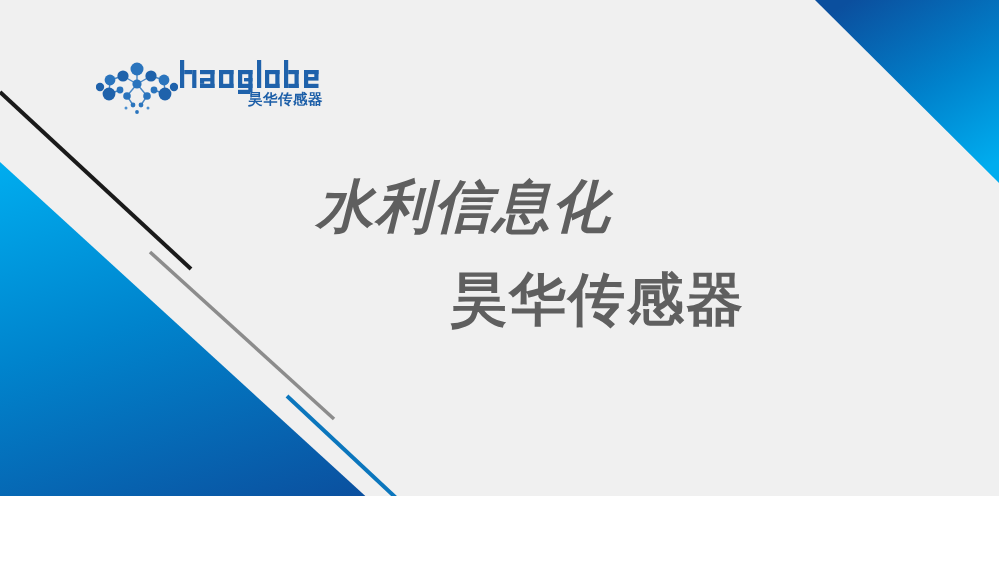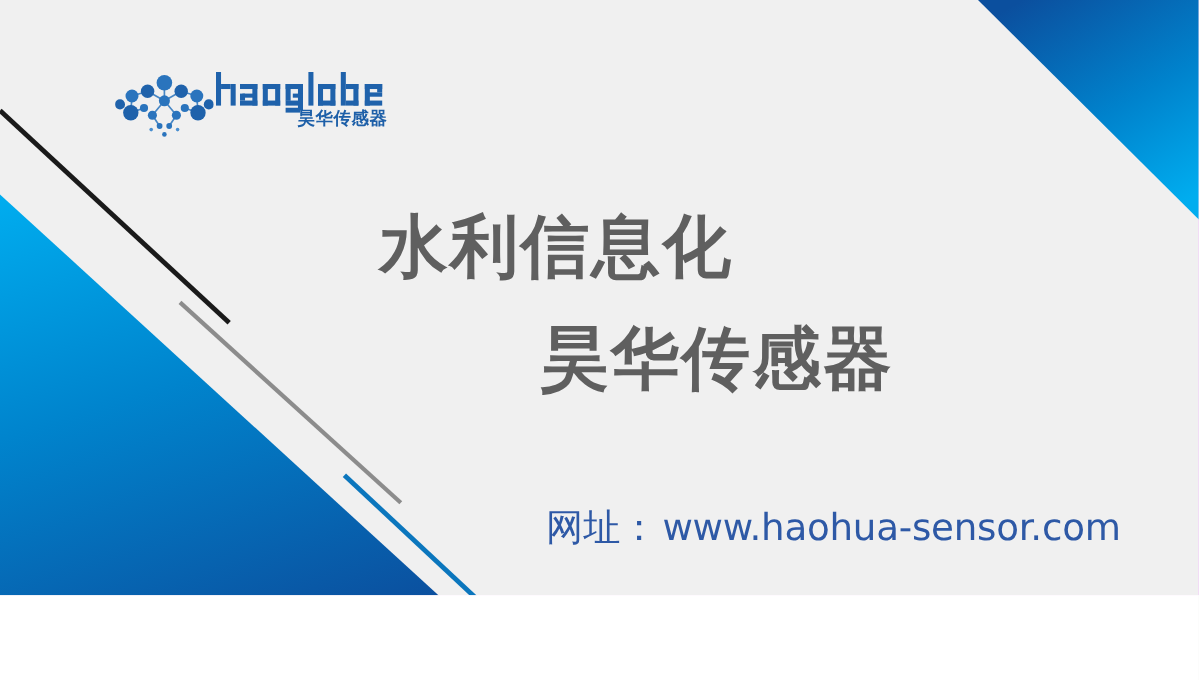--- a/index.html
+++ b/index.html
@@ -79,21 +79,21 @@
   }
   .headline-line {
     color: #5f5f5f;
     font-family: "DejaVu Sans", "Liberation Sans", sans-serif;
     font-weight: bold;
     font-size: 57px;
     line-height: 93px;
     letter-spacing: 2px;
     white-space: nowrap;
   }
-  .headline-line.indent-1 { padding-left: 16px; }
+  .headline-line.indent-1 { padding-left: 16px; font-style: italic; }
   .headline-line.indent-2 { padding-left: 150px; }
 
   
   #website-line {
     position: absolute;
     left: 455px;
     top: 418px;
     white-space: nowrap;
     line-height: 44px;
   }
@@ -239,17 +239,14 @@
 
       <div id="logo-sub">昊华传感器</div>
     </div>
   </div>
 
   <div id="headline">
     <div class="headline-line indent-1">水利信息化</div>
     <div class="headline-line indent-2">昊华传感器</div>
   </div>
 
-  <div id="website-line">
-    <span id="website-label">网址：</span><span id="website-url">www.haohua-sensor.com</span>
-  </div>
 
 </div>
 
 </body></html>

